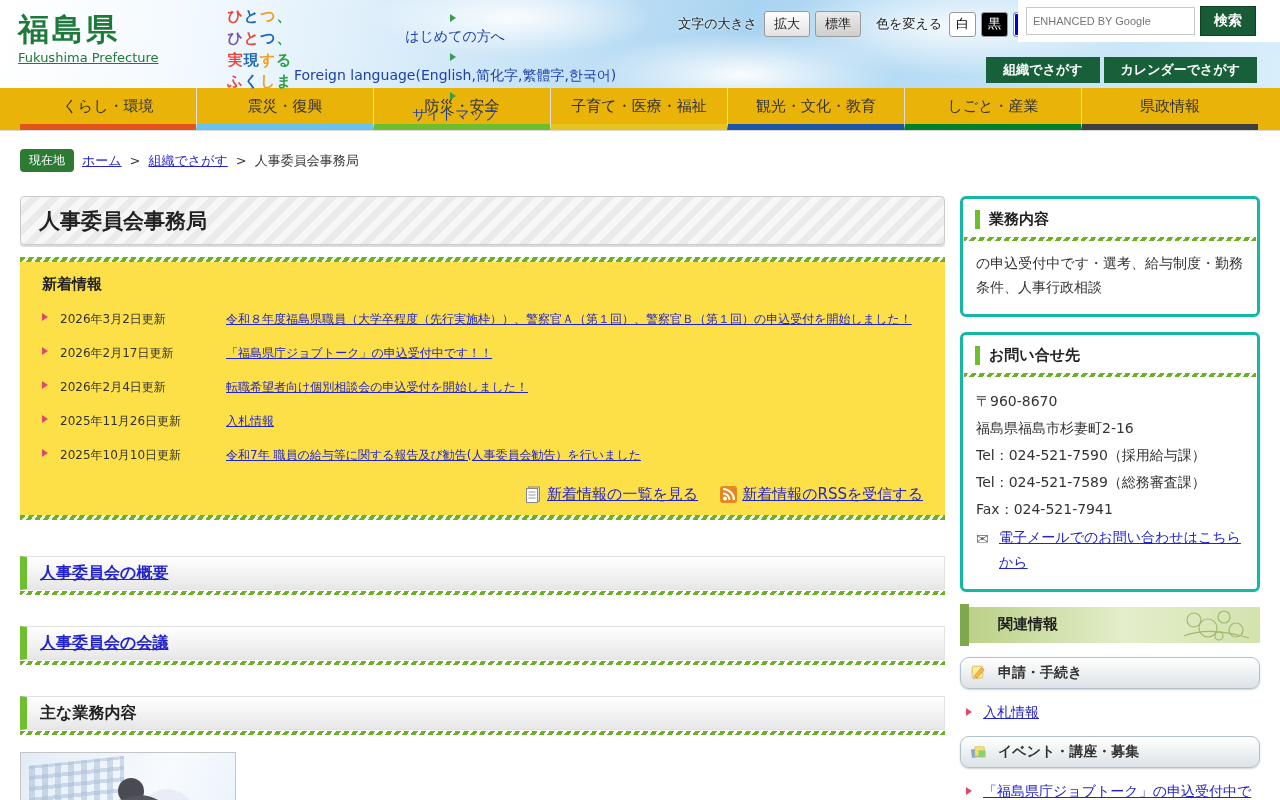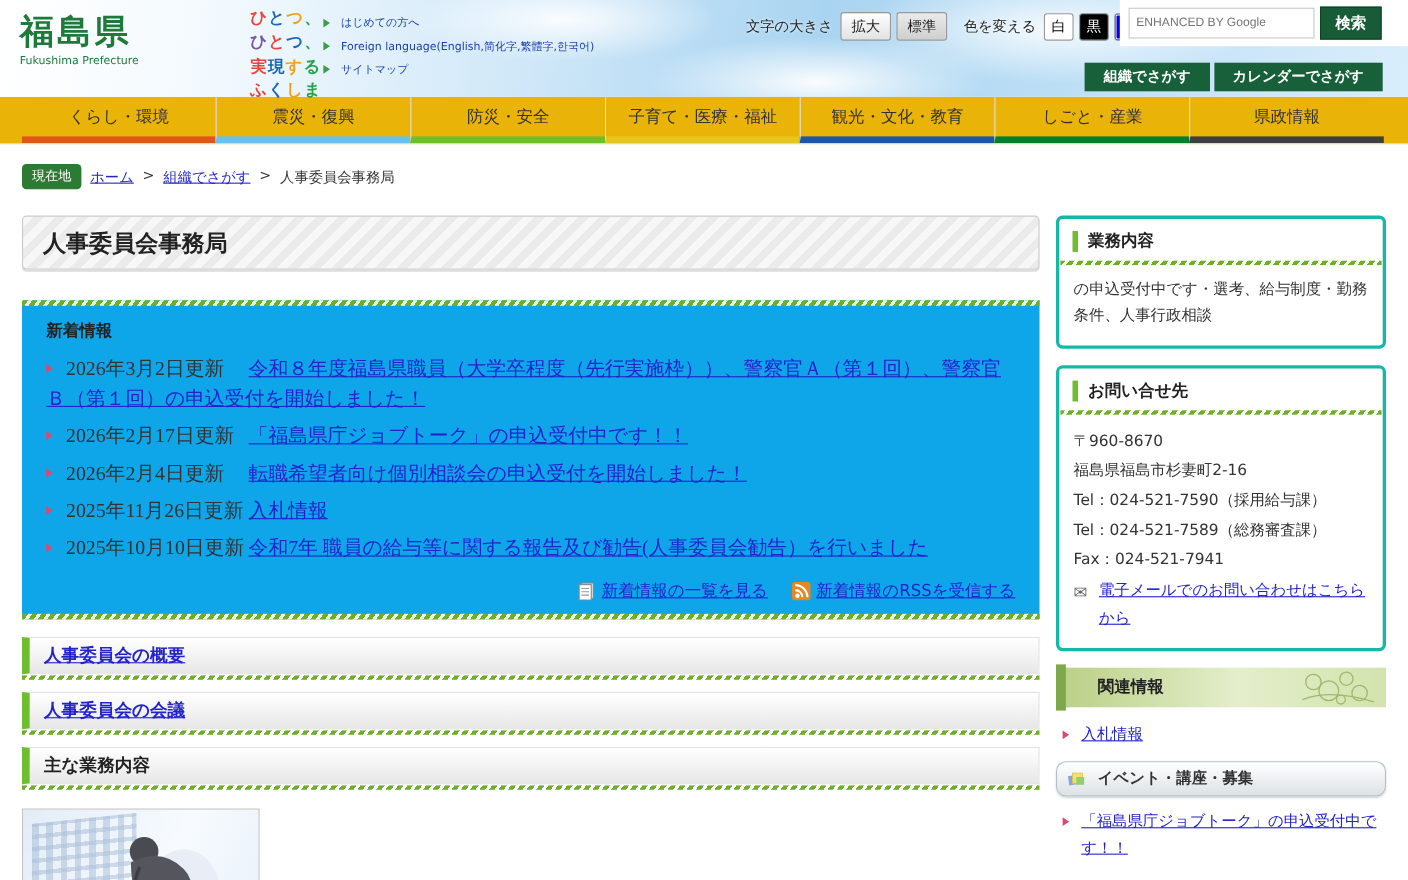--- a/index.html
+++ b/index.html
@@ -10,25 +10,25 @@
   
   .site-header { position:relative; height:88px;
     background:
       radial-gradient(ellipse 220px 60px at 58% 85%, rgba(255,255,255,.95), rgba(255,255,255,0) 70%),
       radial-gradient(ellipse 260px 70px at 75% 30%, rgba(255,255,255,.85), rgba(255,255,255,0) 70%),
       radial-gradient(ellipse 200px 55px at 40% 20%, rgba(255,255,255,.9), rgba(255,255,255,0) 70%),
       linear-gradient(100deg,#ffffff 0%,#f2f9fe 16%,#cfe7f8 38%,#a9d4f1 58%,#bfe0f6 78%,#d9eefb 100%);
   }
   .logo-block { position:absolute; left:18px; top:12px; cursor:pointer; }
   .logo-title { font-size:31px; font-weight:bold; color:#1e7a3b; letter-spacing:3px; line-height:1.15; }
-  .logo-sub { font-size:10px; color:#1e7a3b; margin-top:2px; }
+  .logo-sub { font-size:13px; color:#1e7a3b; margin-top:2px;text-decoration:underline; }
   .slogan { position:absolute; left:222px; top:6px; width:76px; text-align:center; }
   .slogan-line { font-size:15px; font-weight:bold; line-height:1.45; letter-spacing:1px; }
   .quick-links { position:absolute; left:294px; top:14px; list-style:none; }
-  .quick-links li { margin-bottom:7px; font-size:10px; display:flex; align-items:center; gap:6px; }
+  .quick-links li { margin-bottom:7px; font-size:14px; display:flex; align-items:center; gap:6px;flex-direction:column; }
   .quick-links a { color:#1c3faa; text-decoration:none; }
   .tri { display:inline-block; width:0; height:0; border:4px solid transparent; flex:none; }
   .tri-green { border-left:6px solid #3b9c49; }
   .tri-pink  { border-left:6px solid #e0476e; }
 
   .a11y-row { position:absolute; top:11px; right:240px; display:flex; align-items:center; gap:5px;
     font-size:13px; color:#222; }
   .a11y-label { margin-right:2px; text-shadow:0 0 3px #fff; }
   .btn-sz { padding:3px 9px; border:1px solid #9a9a9a; border-radius:3px;
     background:linear-gradient(#ffffff,#e2e2e2); font-size:13px; color:#222; cursor:pointer; }
@@ -66,35 +66,35 @@
   .main-col { width:925px; margin-left:20px; }
   .side-col { width:300px; margin-left:15px; }
 
   .page-title-box { height:49px; border:1px solid #c9c9c9; border-radius:4px;
     background:repeating-linear-gradient(135deg,#f7f7f7 0 7px,#ebebeb 7px 14px);
     display:flex; align-items:center; box-shadow:0 2px 0 #dcdcdc; }
   .page-title { font-size:21px; font-weight:bold; color:#222; margin-left:18px; }
 
   .stripe { background:repeating-linear-gradient(-55deg,#6fae2a 0 4px,#f4f8ee 4px 7px); }
 
-  .news-box { margin-top:28px; background:#0ea5e9; position:relative; padding:16px 22px 16px; }
+  .news-box { margin-top:12px; background:#fde047; position:relative; padding:16px 22px 16px; }
   .news-box::before, .news-box::after { content:""; position:absolute; left:0; right:0; height:5px;
     background:repeating-linear-gradient(-55deg,#6fae2a 0 4px,#eef3e6 4px 7px); }
   .news-box::before { top:0; } .news-box::after { bottom:0; }
   .news-heading { font-size:15px; font-weight:bold; color:#222; margin:2px 0 12px; }
-  .news-item { font-size:18px; line-height:27px; margin:7px 0; color:#333;font-family:Liberation Serif, serif; }
+  .news-item { font-size:12px; line-height:27px; margin:7px 0; color:#333; }
   .news-item .tri { margin-right:8px; margin-bottom:2px; }
   .news-date { display:inline-block; min-width:166px; }
   .news-link { color:#2323cc; text-decoration:underline; }
   .news-footer { display:flex; justify-content:flex-end; gap:22px; align-items:center;
     margin-top:16px; font-size:15px; }
   .news-footer a { color:#2323cc; text-decoration:underline; display:flex; align-items:center; gap:5px; }
   .icon16 { width:17px; height:17px; flex:none; }
 
-  .section-bar { margin-top:16px; height:34px; background:linear-gradient(#ffffff,#e7e7e7);
+  .section-bar { margin-top:36px; height:34px; background:linear-gradient(#ffffff,#e7e7e7);
     border:1px solid #e2e2e2; border-left:7px solid #6fbe2e; display:flex; align-items:center;
     position:relative;text-align:center; }
   .section-bar::after { content:""; position:absolute; left:-7px; right:-1px; bottom:-6px; height:4px;
     background:repeating-linear-gradient(-55deg,#6fae2a 0 4px,#ffffff 4px 7px); }
   .section-label { margin-left:13px; font-size:16px; font-weight:bold; color:#222; }
   a.section-label { color:#2323cc; text-decoration:underline; }
 
   .recruit-row { display:flex; margin-top:22px; align-items:flex-end; }
   .recruit-img { width:216px; height:150px; border:1px solid #c5c5c5; position:relative;
     overflow:hidden; flex:none; cursor:pointer;
@@ -312,20 +312,28 @@
           <circle cx="30" cy="12" r="7"></circle>
             <circle cx="44" cy="20" r="9"></circle>
             <circle cx="60" cy="9" r="6"></circle>
           <circle cx="72" cy="22" r="7"></circle>
             <path d="M20 28 Q45 18 85 30"></path>
           <circle cx="55" cy="28" r="4"></circle>
         </g>
       </svg>
     </div>
 
+    <button class="side-btn">
+      <svg class="icon16" width="24" height="22" viewBox="0 0 24 22">
+          <rect x="3" y="2" width="15" height="17" rx="2" fill="#fdeb9a" stroke="#cfae45"></rect>
+          <path d="M6 16 L16 4 L20 7 L10 19 Z" fill="#f2bb4b" stroke="#b9882e" stroke-width="0.8"></path>
+          <path d="M6 16 L10 19 L5 20 Z" fill="#e8e0cf" stroke="#b9882e" stroke-width="0.6"></path>
+        </svg>
+      <span class="side-btn-label">申請・手続き</span>
+    </button>
 
     <div class="side-link">
       <span class="tri tri-pink"></span>
       <a>入札情報</a>
     </div>
 
     <button class="side-btn">
       <svg class="icon16" width="24" height="22" viewBox="0 0 24 22">
           <rect x="2" y="6" width="12" height="12" fill="#7fa8e0" transform="rotate(-8 8 12)"></rect>
           <rect x="7" y="3" width="13" height="13" fill="#f3df6b" stroke="#d8c24a"></rect>

